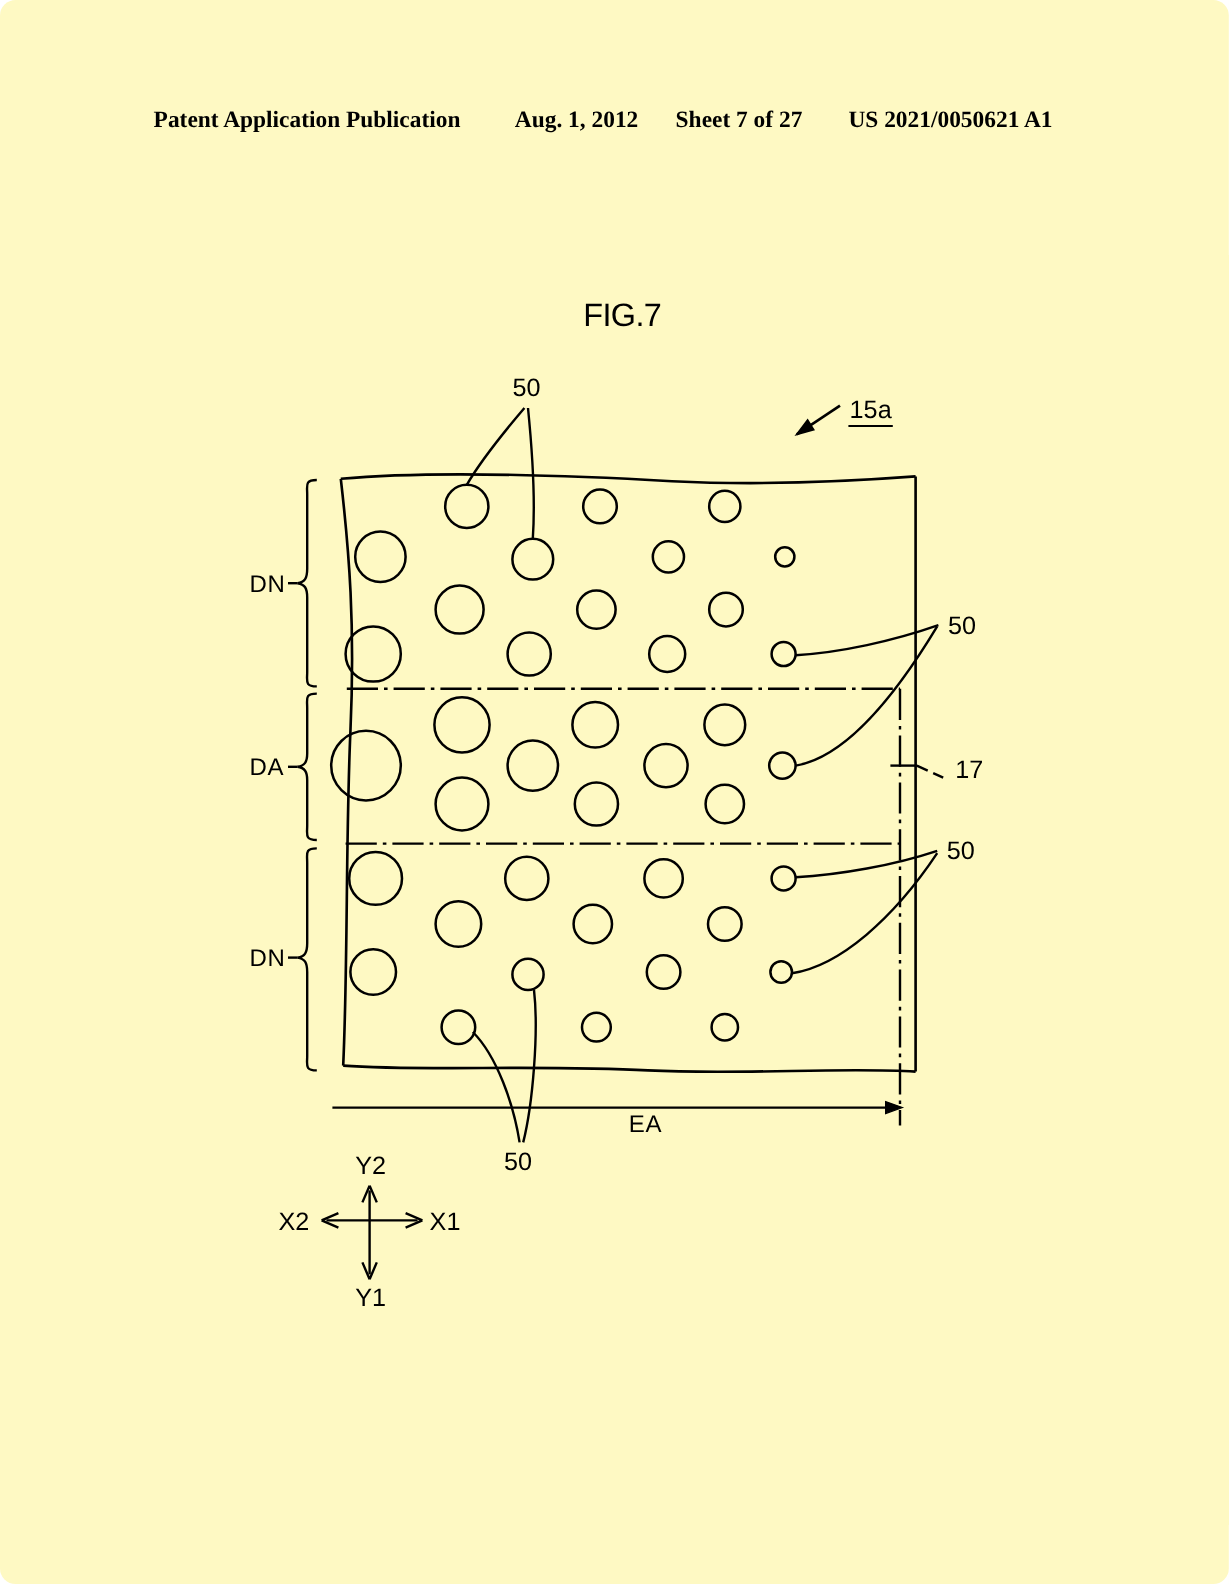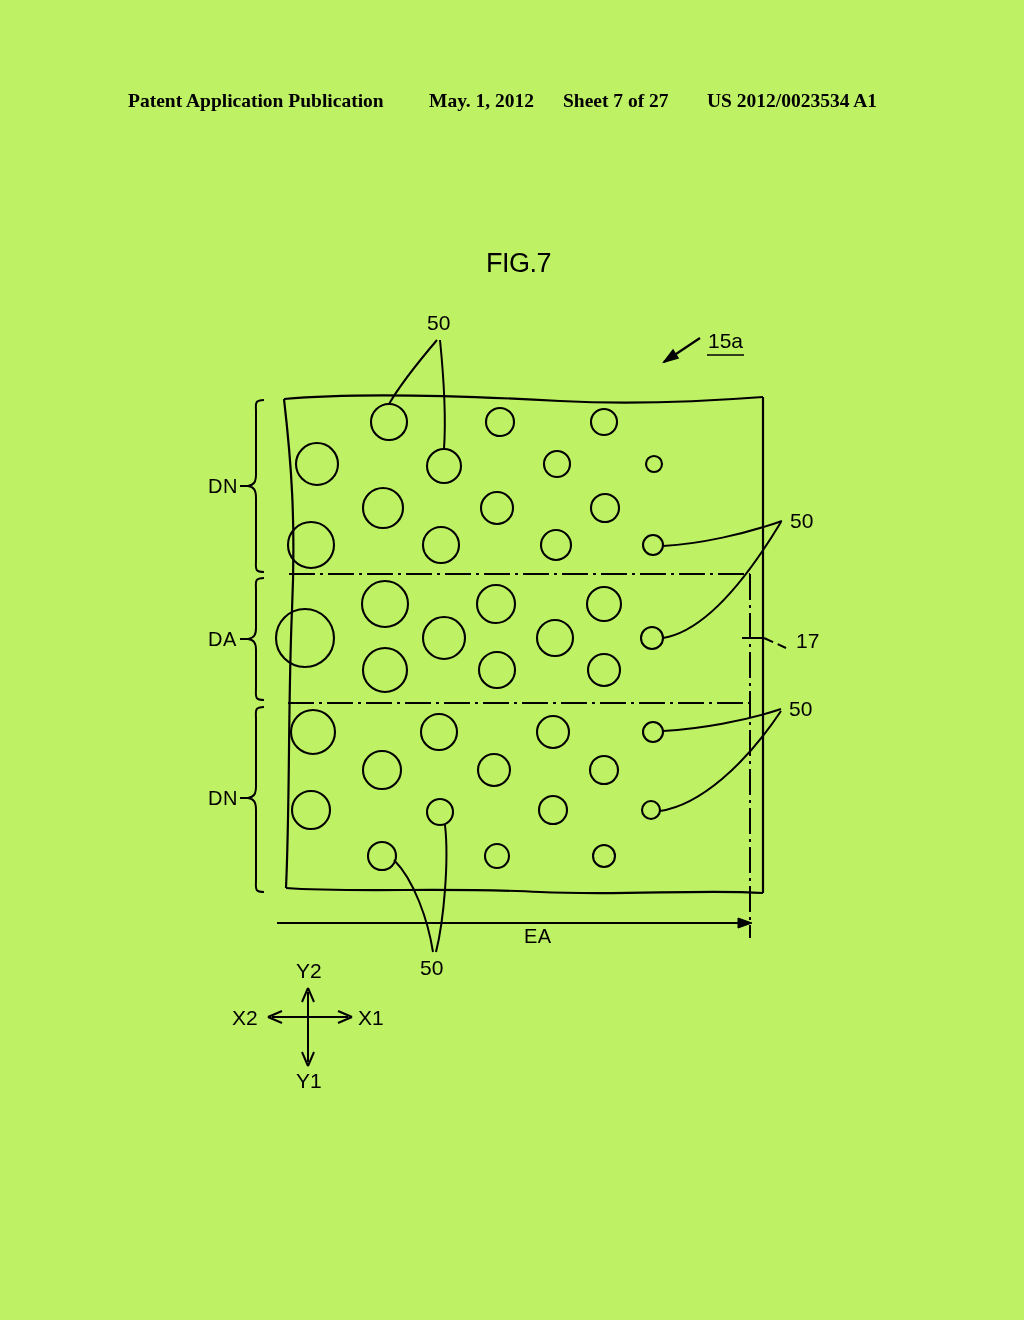--- a/index.html
+++ b/index.html
@@ -12,21 +12,22 @@
     height: 1320px;
     position: relative;
     font-family: "Liberation Serif", "DejaVu Serif", serif;
     overflow: hidden;
   }
   #page {
     position: absolute;
     left: 0; top: 0;
     width: 1024px;
     height: 1320px;
-    background: #bef264;
+    background: #fef9c3;
+    border-radius: 13px;
   }
   .hdr {
     position: absolute;
     top: 86px;
     left: 0;
     width: 1024px;
     height: 30px;
     display: flex;
     align-items: center;
     font-family: "Liberation Serif", "DejaVu Serif", serif;
@@ -80,23 +81,23 @@
     font-size: 21px;
   }
 </style>
 </head>
 <body>
 
 <div id="page">
 
   <div class="hdr">
     <span class="hdr-pub">Patent Application Publication</span>
-    <span class="hdr-date">May. 1, 2012</span>
+    <span class="hdr-date">Aug. 1, 2012</span>
     <span class="hdr-sheet">Sheet 7 of 27</span>
-    <span class="hdr-num">US 2012/0023534 A1</span>
+    <span class="hdr-num">US 2021/0050621 A1</span>
   </div>
 
   <svg id="figure-svg" width="1024" height="1320" viewBox="0 0 1024 1320">
 
     <text class="figtitle" x="486" y="272">FIG.7</text>
 
     <g fill="none" stroke="#000" stroke-width="2.2">
 
       <path d="M 284,399 C 360,392 470,396 560,401 C 640,405 710,401 763,397"></path>
 

